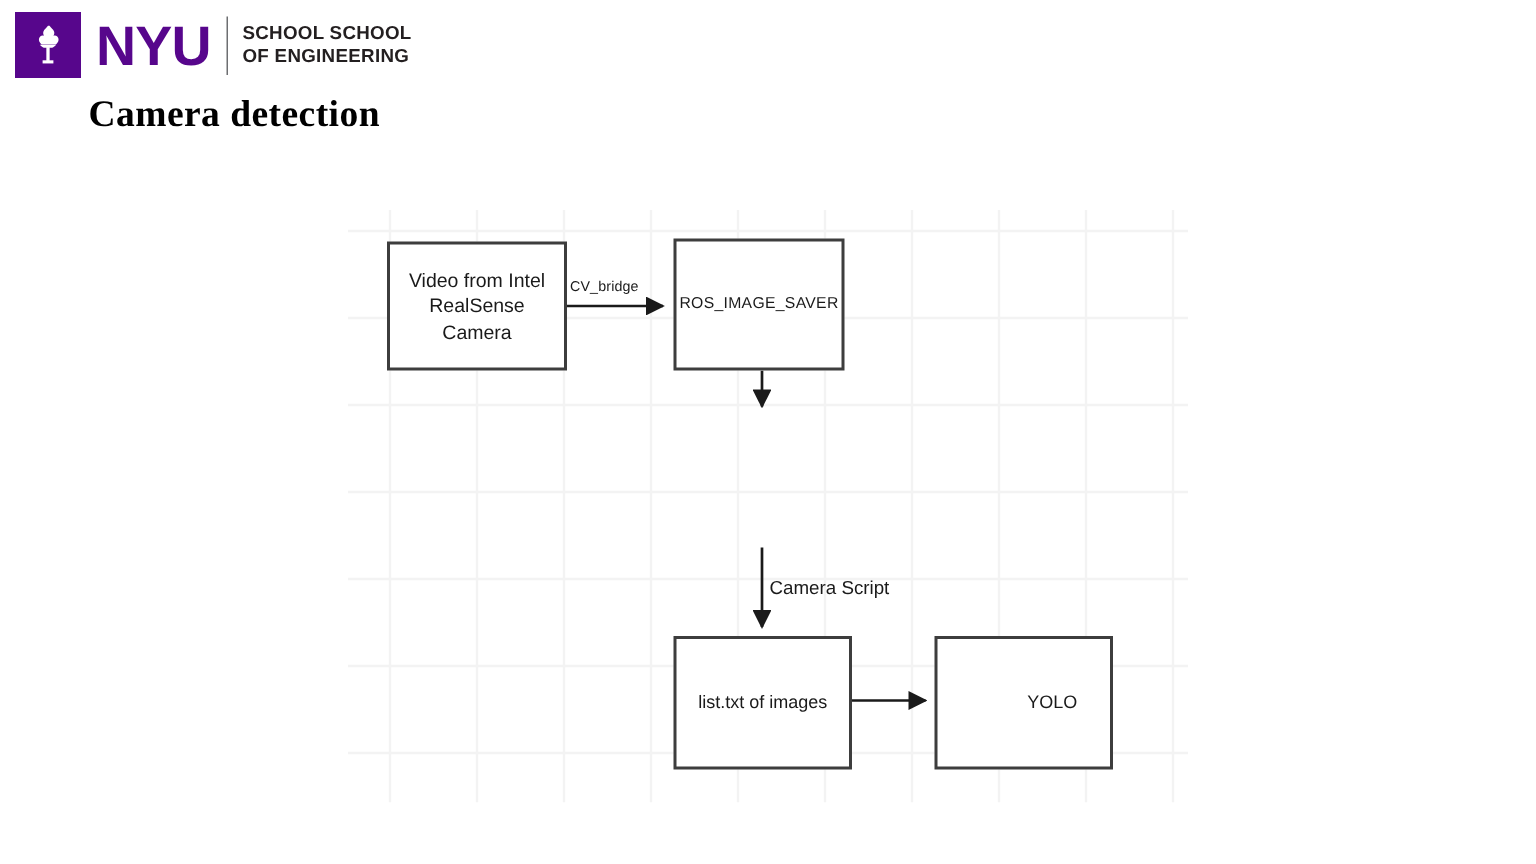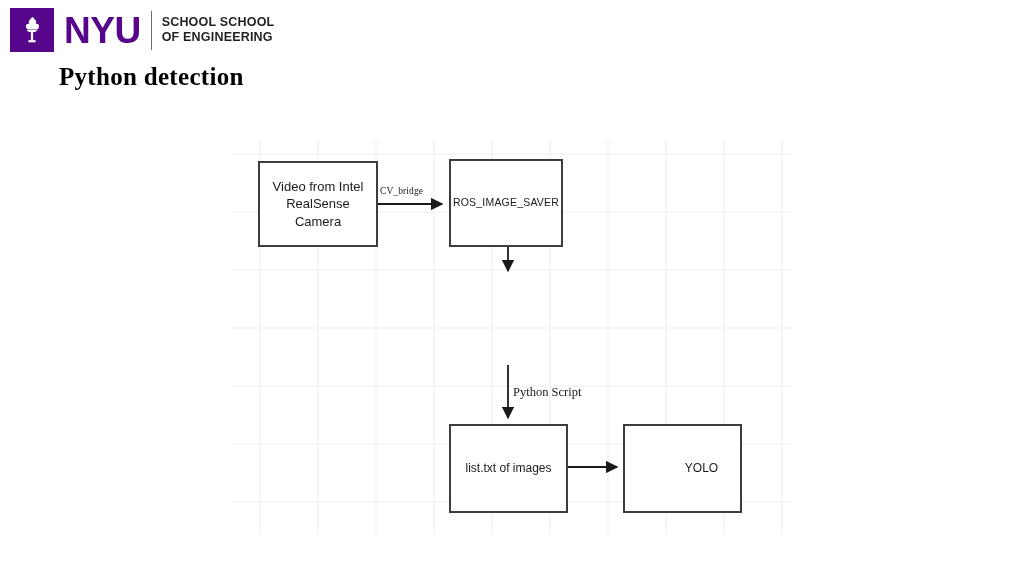--- a/index.html
+++ b/index.html
@@ -121,21 +121,21 @@
     color: #1a1a1a;
     line-height: 1.32;
     padding: 0 6px;
   }
   .fs-13 { font-size: 13px; }
   .fs-11 { font-size: 10.5px; letter-spacing: 0.2px; }
   .fs-12 { font-size: 12px; }
 
   .edge-label {
     position: absolute;
-    font-family: Liberation Serif, serif;
+    font-family: Liberation Sans, sans-serif;
     color: #1a1a1a;
     white-space: nowrap;
   }
   .edge-label.small { font-size: 9.5px; letter-spacing: 0.1px; }
   .edge-label.normal { font-size: 12.5px; }
 </style>
 </head>
 <body>
 
 <div id="slide">
@@ -153,21 +153,21 @@
       </svg>
     </span>
     <span id="logo-wordmark">NYU</span>
     <span id="logo-divider"></span>
     <span id="logo-sub">
       <span>SCHOOL SCHOOL</span><br>
       <span>OF ENGINEERING</span>
     </span>
   </div>
 
-  <div id="slide-title">Python detection</div>
+  <div id="slide-title">Camera detection</div>
 
   <div id="diagram">
 
     <svg id="grid-layer" viewBox="0 0 560 395" preserveAspectRatio="none">
       <g stroke="#f3f3f3" stroke-width="1.6">
         <line x1="28" y1="0" x2="28" y2="395"></line>
         <line x1="86" y1="0" x2="86" y2="395"></line>
         <line x1="144" y1="0" x2="144" y2="395"></line>
         <line x1="202" y1="0" x2="202" y2="395"></line>
         <line x1="260" y1="0" x2="260" y2="395"></line>
@@ -216,16 +216,16 @@
     <div class="node" style="left:217px; top:284px; width:119px; height:89px;">
       <span class="node-label fs-12">list.txt of images</span>
     </div>
 
     <div class="node" style="left:391px; top:284px; width:119px; height:89px;padding-left:38px;">
       <span class="node-label fs-12">YOLO</span>
     </div>
 
     <div class="edge-label small" style="left:148px; top:46px;">CV_bridge</div>
 
-    <div class="edge-label normal" style="left:281px; top:245px;">Python Script</div>
+    <div class="edge-label normal" style="left:281px; top:245px;">Camera Script</div>
 
   </div>
 </div>
 
 </body></html>

